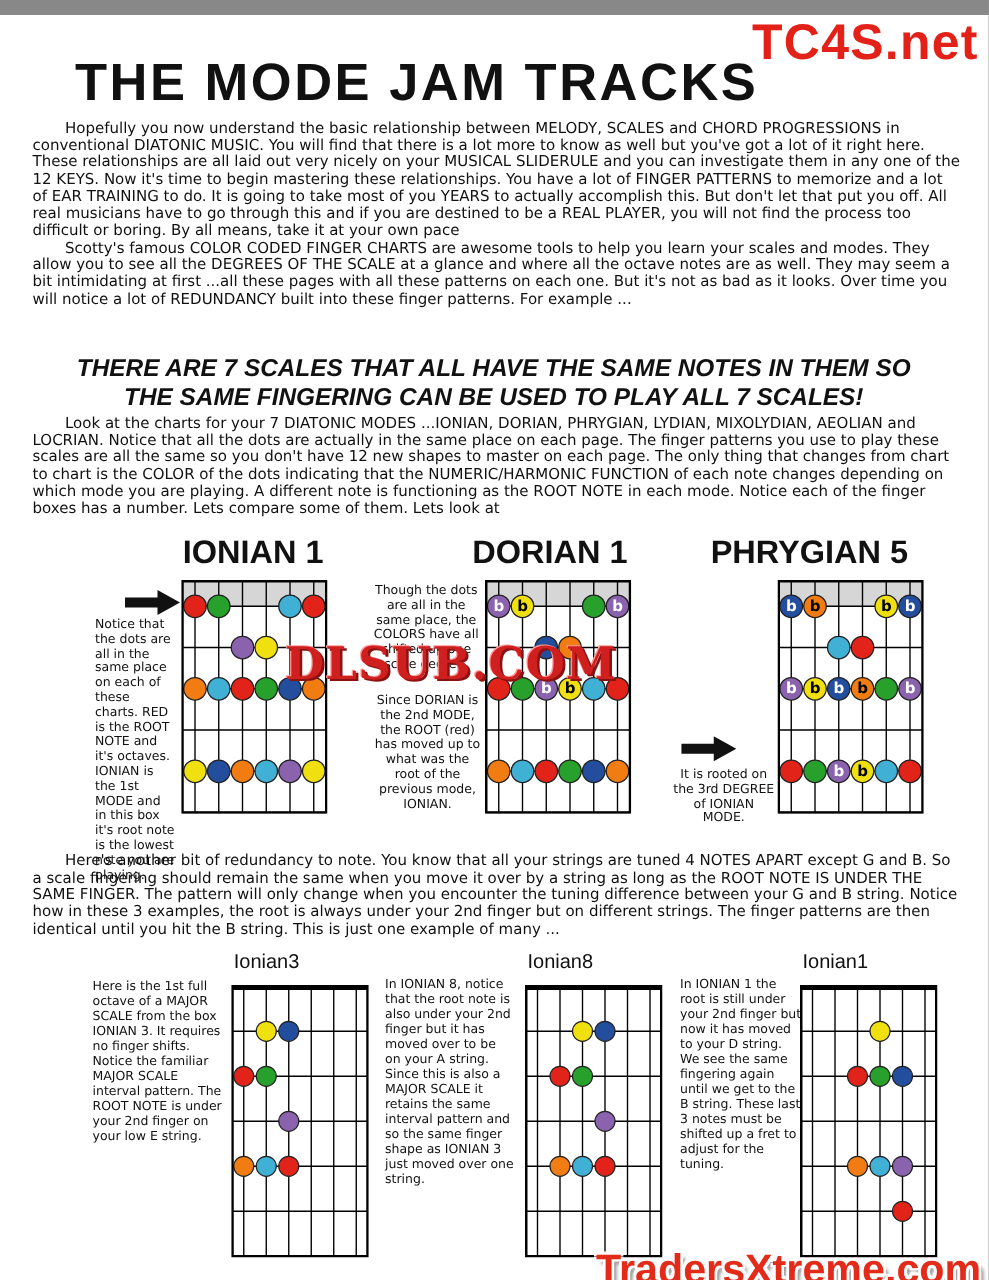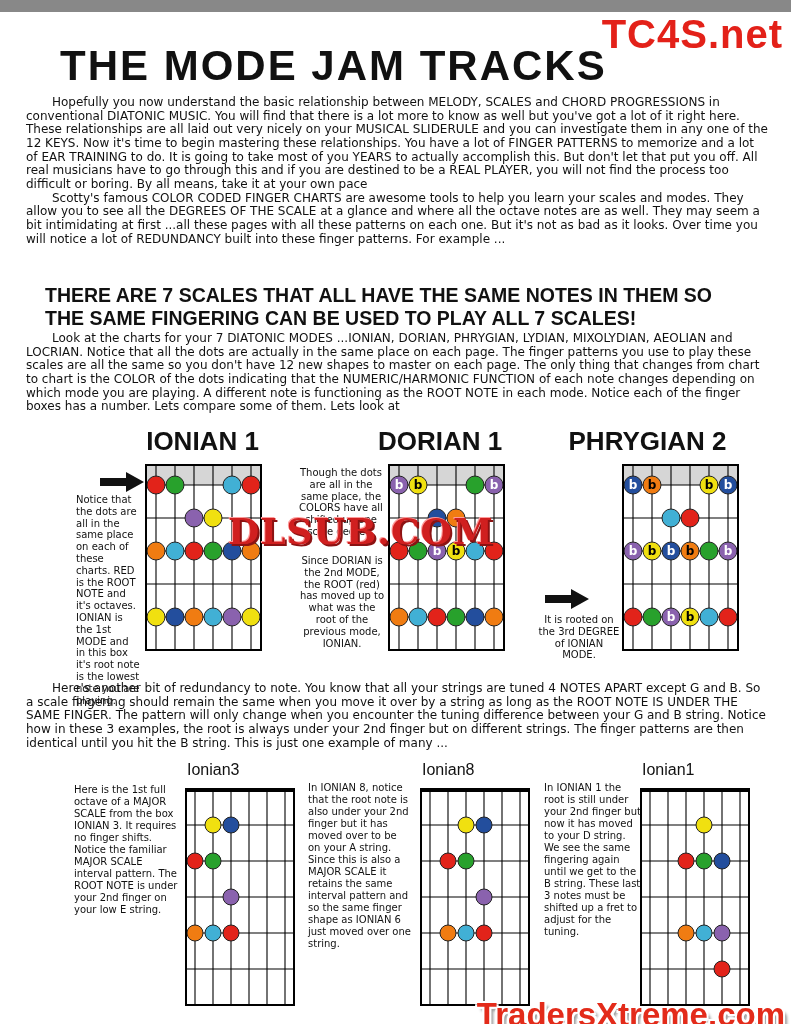--- a/index.html
+++ b/index.html
@@ -13,21 +13,21 @@
   .title{position:absolute;left:60px;top:30px;font-size:42px;font-weight:bold;margin:0;
         letter-spacing:2px;font-family:"Liberation Sans",sans-serif;}
 
   .bodytext{font-size:12px;line-height:1.14;text-align:left;}
   .bodytext p{margin:0;text-indent:26px;}
   .intro{position:absolute;left:26px;top:84px;width:742px;}
   .p3{position:absolute;left:26px;top:320px;width:742px;}
   .p4{position:absolute;left:26px;top:670px;width:742px;}
 
   .bighead{position:absolute;left:45px;top:272px;width:700px;font-size:19.5px;font-weight:bold;
-        line-height:1.18;font-family:"Liberation Sans",sans-serif;}
+        text-align:center;line-height:1.18;font-family:"Liberation Sans",sans-serif;font-style:italic;}
 
   .charttitle{position:absolute;font-size:26px;font-weight:bold;text-align:center;
         font-family:"Liberation Sans",sans-serif;}
   .ct1{left:110px;top:414px;width:185px;}
   .ct2{left:340px;top:414px;width:200px;}
   .ct3{left:545px;top:414px;width:205px;}
 
   .note{position:absolute;font-size:10px;line-height:1.18;}
   .sidenote1{left:76px;top:482px;width:64px;}
   .dnote1{left:296px;top:455px;width:90px;text-align:center;}
@@ -83,21 +83,21 @@
   </div>
 
   <div class="bighead">THERE ARE 7 SCALES THAT ALL HAVE THE SAME NOTES IN THEM SO THE SAME FINGERING CAN BE USED TO PLAY ALL 7 SCALES!</div>
 
   <div class="p3 bodytext">
     <p>Look at the charts for your 7 DIATONIC MODES ...IONIAN, DORIAN, PHRYGIAN, LYDIAN, MIXOLYDIAN, AEOLIAN and LOCRIAN. Notice that all the dots are actually in the same place on each page. The finger patterns you use to play these scales are all the same so you don't have 12 new shapes to master on each page. The only thing that changes from chart to chart is the COLOR of the dots indicating that the NUMERIC/HARMONIC FUNCTION of each note changes depending on which mode you are playing. A different note is functioning as the ROOT NOTE in each mode. Notice each of the finger boxes has a number. Lets compare some of them. Lets look at</p>
   </div>
 
   <div class="charttitle ct1">IONIAN 1</div>
   <div class="charttitle ct2">DORIAN 1</div>
-  <div class="charttitle ct3">PHRYGIAN 2</div>
+  <div class="charttitle ct3">PHRYGIAN 5</div>
 
   <div class="arrow a1">
     <svg width="44" height="20" viewBox="0 0 44 20">
         <polygon points="0,6 26,6 26,0 44,10 26,20 26,14 0,14" fill="#111"></polygon>
       </svg>
   </div>
   <div class="arrow a2">
     <svg width="44" height="20" viewBox="0 0 44 20">
         <polygon points="0,6 26,6 26,0 44,10 26,20 26,14 0,14" fill="#111"></polygon>
       </svg>
@@ -228,21 +228,21 @@
       </svg></div>
 
   <div class="wm">DLSUB.COM</div>
 
 
   <div class="p4 bodytext">
     <p>Here's another bit of redundancy to note. You know that all your strings are tuned 4 NOTES APART except G and B. So a scale fingering should remain the same when you move it over by a string as long as the ROOT NOTE IS UNDER THE SAME FINGER. The pattern will only change when you encounter the tuning difference between your G and B string. Notice how in these 3 examples, the root is always under your 2nd finger but on different strings. The finger patterns are then identical until you hit the B string. This is just one example of many ...</p>
   </div>
 
   <div class="bnote bnote1">Here is the 1st full octave of a MAJOR SCALE from the box IONIAN 3. It requires no finger shifts. Notice the familiar MAJOR SCALE interval pattern. The ROOT NOTE is under your 2nd finger on your low E string.</div>
-  <div class="bnote bnote2">In IONIAN 8, notice that the root note is also under your 2nd finger but it has moved over to be on your A string. Since this is also a MAJOR SCALE it retains the same interval pattern and so the same finger shape as IONIAN 6 just moved over one string.</div>
+  <div class="bnote bnote2">In IONIAN 8, notice that the root note is also under your 2nd finger but it has moved over to be on your A string. Since this is also a MAJOR SCALE it retains the same interval pattern and so the same finger shape as IONIAN 3 just moved over one string.</div>
   <div class="bnote bnote3">In IONIAN 1 the root is still under your 2nd finger but now it has moved to your D string. We see the same fingering again until we get to the B string. These last 3 notes must be shifted up a fret to adjust for the tuning.</div>
 
   <div class="blabel blab1">
     <span>Ionian</span>
     <span>3</span>
   </div>
   <div class="blabel blab2">
     <span>Ionian</span>
     <span>8</span>
   </div>

